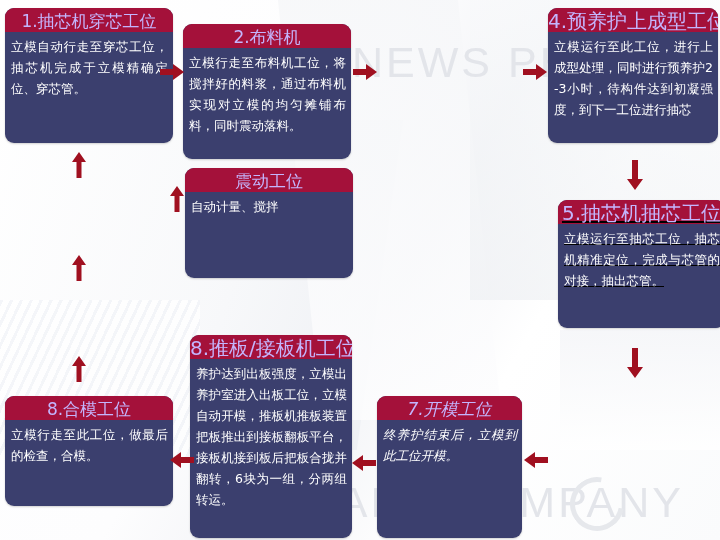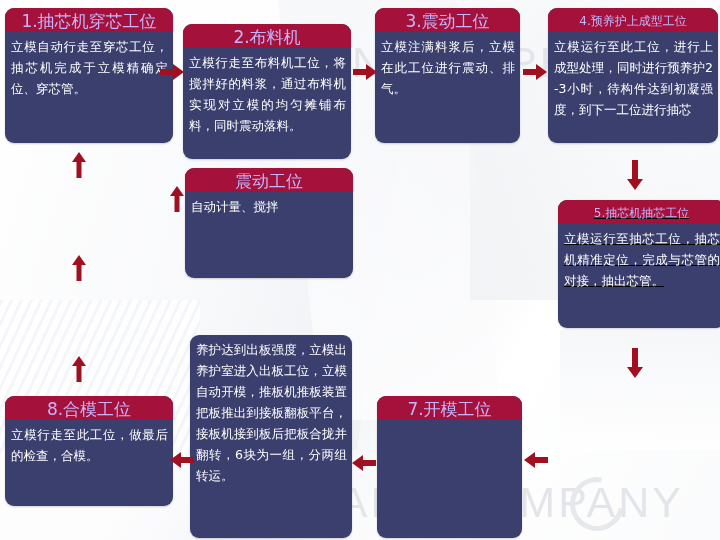--- a/index.html
+++ b/index.html
@@ -50,36 +50,36 @@
   .box{
     position:absolute;border-radius:9px;overflow:hidden;
     background:#3b3f6e;
     box-shadow:0 1px 2px rgba(0,0,0,.18);
   }
   .box .hdr{
     background:#a4113a;color:#c4b5fd;
     text-align:center;font-size:17px;line-height:26px;height:24px;
     font-weight:400;white-space:nowrap;overflow:hidden;
   }
-  .box .hdr.small{font-size:12px;}
+  .box .hdr.small{font-size:20px;}
   .box .body{
     color:#ffffff;font-size:12.5px;line-height:21px;
     padding:4px 5px 4px 6px;text-align:justify;
     word-break:break-all;
   }
 
   
   #box1{left:5px;  top:8px;  width:168px;height:135px;}
   #box2{left:183px;top:24px;  width:168px;height:135px;}
   #box3{left:375px;top:8px;  width:145px;height:135px;}
   #box4{left:548px;top:8px;  width:170px;height:135px;}
   #boxmix{left:185px;top:168px;width:168px;height:110px;}
   #box5{left:558px;top:200px;width:167px;height:128px;text-decoration:underline;}
   #box6{left:551px;top:396px;width:169px;height:142px;}
-  #box7{left:377px;top:396px;width:145px;height:142px;}
+  #box7{left:377px;top:396px;width:145px;height:142px;font-style:italic;}
   #box8{left:190px;top:335px;width:162px;height:203px;}
   #box9{left:5px;  top:396px;width:168px;height:110px;}
 
   
   .arrow{position:absolute;pointer-events:none;}
   .arrow svg{display:block;}
   #arr-1-2{left:160px;top:64px;}
   #arr-2-3{left:353px;top:64px;}
   #arr-3-4{left:523px;top:64px;}
   #arr-4-5{left:627px;top:160px;}
@@ -110,46 +110,44 @@
   <div class="box" id="box1">
     <div class="hdr">1.抽芯机穿芯工位</div>
     <div class="body">立模自动行走至穿芯工位，抽芯机完成于立模精确定位、穿芯管。</div>
   </div>
 
   <div class="box" id="box2">
     <div class="hdr">2.布料机</div>
     <div class="body">立模行走至布料机工位，将搅拌好的料浆，通过布料机实现对立模的均匀摊铺布料，同时震动落料。</div>
   </div>
 
-  <div class="box" id="box3">
-    <div class="hdr">3.震动工位</div>
-    <div class="body">立模注满料浆后，立模在此工位进行震动、排气。</div>
-  </div>
 
   <div class="box" id="box4">
     <div class="hdr small">4.预养护上成型工位</div>
     <div class="body">立模运行至此工位，进行上成型处理，同时进行预养护2-3小时，待构件达到初凝强度，到下一工位进行抽芯</div>
   </div>
 
   <div class="box" id="boxmix">
     <div class="hdr">震动工位</div>
     <div class="body">自动计量、搅拌</div>
   </div>
 
   <div class="box" id="box5">
     <div class="hdr small">5.抽芯机抽芯工位</div>
     <div class="body">立模运行至抽芯工位，抽芯机精准定位，完成与芯管的对接，抽出芯管。</div>
   </div>
 
 
   <div class="box" id="box7">
     <div class="hdr">7.开模工位</div>
+    <div class="body">终养护结束后，立模到此工位开模。</div>
   </div>
 
   <div class="box" id="box8">
+    <div class="hdr small">8.推板/接板机工位</div>
     <div class="body">养护达到出板强度，立模出养护室进入出板工位，立模自动开模，推板机推板装置把板推出到接板翻板平台，接板机接到板后把板合拢并翻转，6块为一组，分两组转运。</div>
   </div>
 
   <div class="box" id="box9">
     <div class="hdr">8.合模工位</div>
     <div class="body">立模行走至此工位，做最后的检查，合模。</div>
   </div>
 
   <div class="arrow" id="arr-1-2">
     <svg width="24" height="16" viewBox="0 0 24 16">

